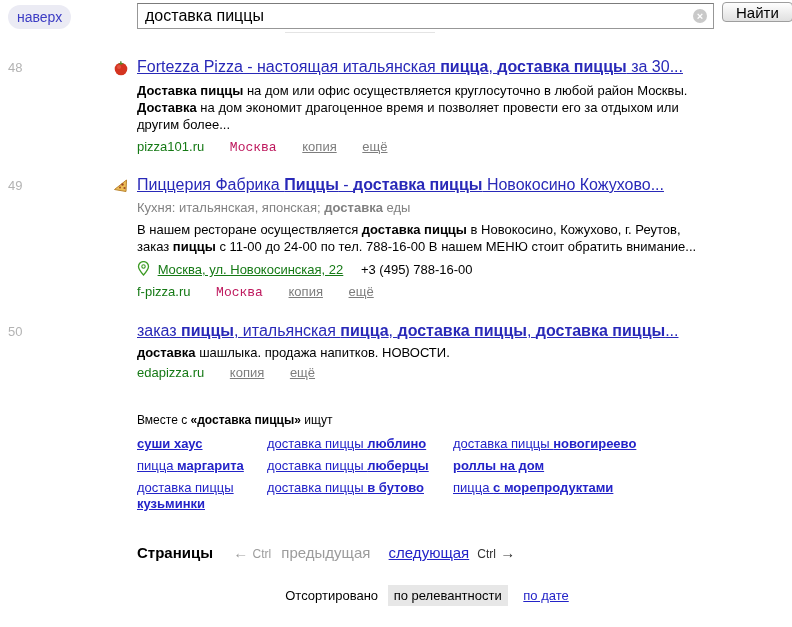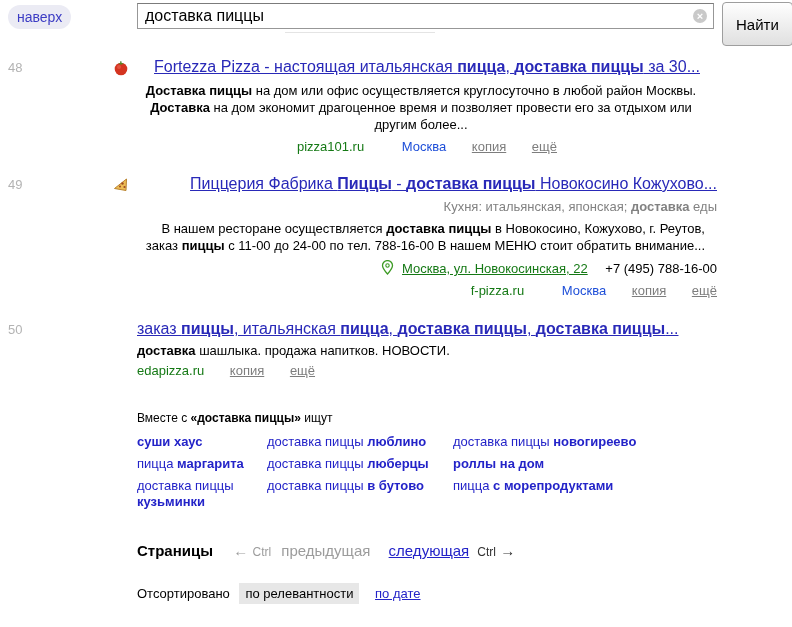--- a/index.html
+++ b/index.html
@@ -21,21 +21,21 @@
     width:100%;height:26px;box-sizing:border-box;border:1px solid #979797;
     border-top-color:#7b7b7b;font-size:16px;padding:2px 26px 2px 7px;
     font-family:"Liberation Sans","DejaVu Sans",sans-serif;color:#000;outline:none;
   }
   .clear-btn{
     position:absolute;right:7px;top:6px;width:14px;height:14px;border-radius:50%;
     background:#c9c9c9;color:#fff;font-size:11px;line-height:14px;text-align:center;
     font-weight:bold;user-select:none;
   }
   .find-btn{
-    position:absolute;left:722px;top:2px;height:44px;padding:0 13px;
+    position:absolute;left:722px;top:2px;height:20px;padding:0 13px;
     font-size:15px;color:#000;border:1px solid #9e9e9e;border-radius:4px;
     background:linear-gradient(#fefefe,#e0e0e0);
     font-family:"Liberation Sans","DejaVu Sans",sans-serif;
   }
   
   .artifact{position:absolute;left:285px;top:32px;width:150px;height:3px;
     border-top:1px solid #d9d9d9;opacity:.7;}
   
   .main{margin-left:137px;width:580px;}
   .result{position:relative;}
@@ -43,43 +43,43 @@
   .favicon{position:absolute;left:-24px;top:3px;width:16px;height:16px;}
   .res-title{font-size:16px;line-height:20px;color:#2929b8;text-decoration:underline;display:inline;}
   .snippet{margin-top:5px;line-height:17px;max-width:568px;}
   .meta-line{margin-top:5px;line-height:16px;color:#828282;}
   .addr-line{margin-top:6px;line-height:17px;}
   .addr-link{color:#157915;text-decoration:underline;}
   .phone{color:#000;margin-left:14px;}
   .pin{display:inline-block;width:13px;height:15px;vertical-align:-2px;margin-right:4px;}
   .url-line{margin-top:5px;line-height:17px;}
   .domain{color:#157915;}
-  .region{color:#1d4ed8;margin-left:34px;}
+  .region{color:#be185d;margin-left:22px;font-family:Liberation Mono, monospace;}
   .gray-link{color:#7d7d7d;text-decoration:underline;margin-left:22px;}
-  .r48{margin-top:21px;margin-bottom:19px;text-align:center;}
-  .r49{margin-bottom:20px;text-align:right;}
+  .r48{margin-top:21px;margin-bottom:19px;}
+  .r49{margin-bottom:20px;}
   .r50{margin-bottom:27px;}
   
   .related-header{font-size:12px;margin-bottom:9px;}
   .related-grid{display:grid;grid-template-columns:130px 186px 1fr;row-gap:6px;line-height:16px;}
-  .related-grid a{color:#2323c8;font-size:13px;}
+  .related-grid a{color:#2323c8;text-decoration:underline;font-size:13px;}
   
   .pages-block{margin-top:32px;}
   .pages-head{font-size:15px;}
   .pages-label{font-weight:bold;}
   .pg-gray{color:#9c9c9c;}
   .pg-ctrl{font-size:12px;}
   .pg-next{color:#2323c8;text-decoration:underline;margin:0 4px 0 14px;}
   .pg-dark{color:#333;}
   .pages-head .spacer{display:inline-block;width:12px;}
   .page-numbers{margin-top:13px;font-size:14px;}
   .page-current{background:#e4e4e4;color:#000;padding:2px 6px;}
   .page-link{color:#2323c8;text-decoration:underline;margin-left:11px;}
   
-  .sort-line{margin-top:27px;font-size:13px;}
+  .sort-line{margin-top:27px;font-size:13px;text-align:center;}
   .sort-chip{background:#e7e7e7;padding:3px 6px;margin-left:6px;}
   .sort-link{color:#2323c8;text-decoration:underline;margin-left:12px;}
 </style>
 </head>
 <body>
 
 <div class="topbar">
   <a class="to-top">наверх</a>
   <div class="search-wrap">
     <input class="search-input" type="text" value="доставка пиццы" style="">
@@ -125,21 +125,21 @@
     <div class="meta-line"><span>Кухня: итальянская, японская; </span><b>доставка</b><span> еды</span></div>
     <div class="snippet"><span>В нашем ресторане осуществляется </span><b>доставка пиццы</b><span> в Новокосино, Кожухово, г. Реутов, заказ </span><b>пиццы</b><span> с 11-00 до 24-00 по тел. 788-16-00 В нашем МЕНЮ стоит обратить внимание...</span></div>
     <div class="addr-line">
       <span class="pin">
         <svg width="13" height="15" viewBox="0 0 13 15">
           <path d="M6.5 14 C6.5 14 1.5 8.6 1.5 5.6 a5 5 0 1 1 10 0 C11.5 8.6 6.5 14 6.5 14 Z" fill="none" stroke="#3d9b24" stroke-width="1.3"></path>
           <circle cx="6.5" cy="5.5" r="1.7" fill="none" stroke="#3d9b24" stroke-width="1.1"></circle>
         </svg>
       </span>
       <a class="addr-link">Москва, ул. Новокосинская, 22</a>
-      <span class="phone">+7 (495) 788-16-00</span>
+      <span class="phone">+3 (495) 788-16-00</span>
     </div>
     <div class="url-line">
       <span class="domain">f-pizza.ru</span>
       <span class="region">Москва</span>
       <a class="gray-link">копия</a>
       <a class="gray-link">ещё</a>
     </div>
   </div>
 
   <div class="result r50">

